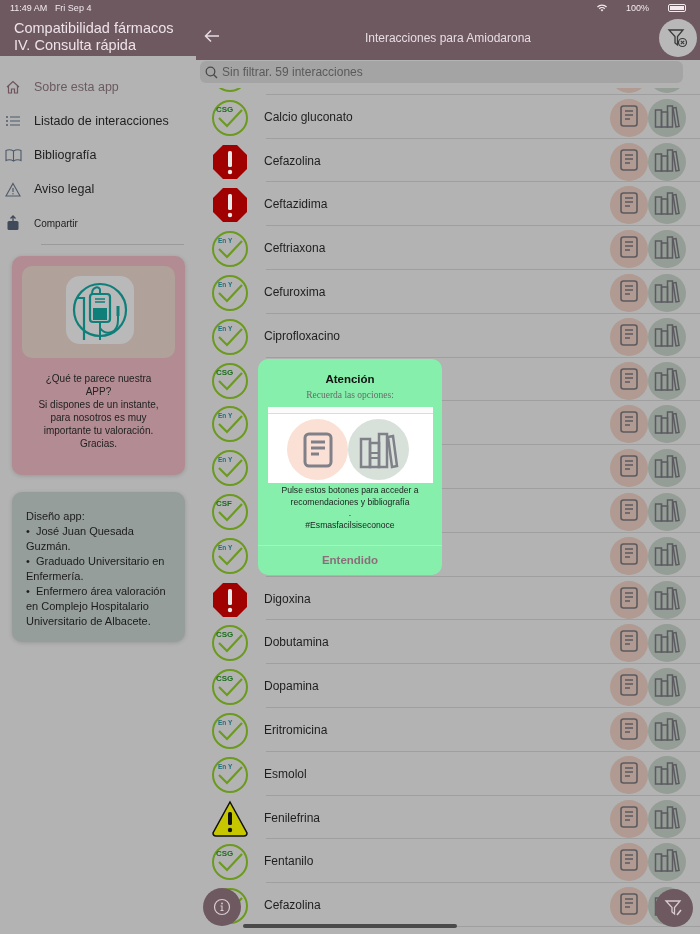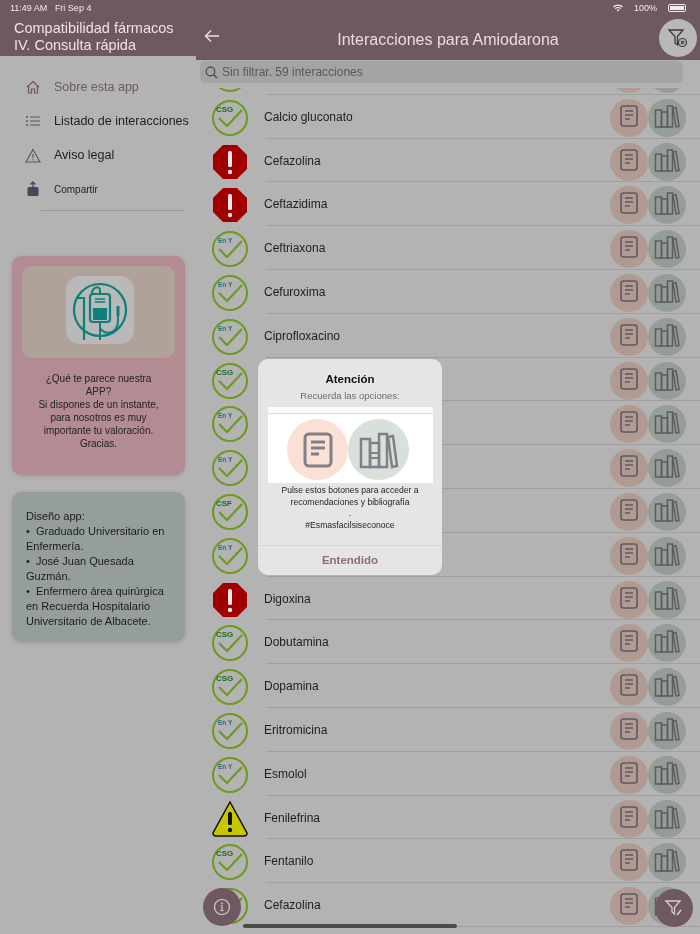--- a/index.html
+++ b/index.html
@@ -2,72 +2,72 @@
 <html><head>
 <meta charset="utf-8">
 <style>
   * { box-sizing: border-box; margin: 0; padding: 0; }
   html, body { width: 700px; height: 934px; overflow: hidden; }
   body { font-family: "Liberation Sans", sans-serif; background: #b3b3b3; position: relative; color: #1a1a1a; }
 
   
   .statusbar { position: absolute; top: 0; left: 0; width: 700px; height: 16px; background: #6f5961; z-index: 2; font-size: 9px; color: #f2eaee; }
   .statusbar .time { position: absolute; left: 10px; top: 3px; }
-  .statusbar .right { position: absolute; right: 14px; top: 3px; display: flex; align-items: center; gap: 11px; }
+  .statusbar .right { position: absolute; right: 14px; top: 3px; display: flex; align-items: center; gap: 19px; }
   .battery { width: 18px; height: 8px; border: 1px solid #f2eaee; border-radius: 2px; padding: 1px; }
   .battery div { width: 100%; height: 100%; background: #f2eaee; }
 
   
   .sidebar { position: absolute; top: 0; left: 0; width: 196px; height: 934px; background: #b3b3b3; z-index: 1; }
   .sidebar-header { height: 56px; background: #6f5961; padding: 20px 0 0 14px; color: #ede3e8; font-size: 14.5px; line-height: 17px; }
   .side-menu { margin-top: 14px; }
-  .side-item { display: flex; align-items: center; height: 34px; padding-left: 16px; cursor: pointer; margin-left: 8px; }
+  .side-item { display: flex; align-items: center; height: 34px; padding-left: 4px; cursor: pointer; }
   .side-item .ico { width: 18px; height: 18px; margin-right: 12px; display: flex; align-items: center; justify-content: center; }
   .side-item .lbl { font-size: 12.5px; color: #1e1e1e; }
   .side-item.first .lbl { color: #6b5a60; }
   .side-item.small .lbl { font-size: 10px; }
   .side-divider { margin: 4px 12px 0 41px; height: 1px; background: #9a9a9a; }
 
   .card-rate { position: absolute; left: 12px; top: 256px; width: 173px; height: 219px; background: #b38b93; border-radius: 10px; box-shadow: 0 1px 4px rgba(0,0,0,0.15); }
   .card-rate .inner { position: absolute; left: 10px; top: 10px; width: 153px; height: 92px; background: #b0a29a; border-radius: 10px; }
   .card-rate .appicon { position: absolute; left: 54px; top: 20px; width: 68px; height: 68px; background: #b9b9b9; border-radius: 14px; }
   .card-rate .text { position: absolute; top: 116px; left: 0; width: 100%; text-align: center; font-size: 10px; line-height: 13px; color: #222; padding: 0 10px; }
   .card-rate .text span { display: block; }
 
   .card-design { position: absolute; left: 12px; top: 492px; width: 173px; height: 150px; background: #959e9a; border-radius: 10px; box-shadow: 0 1px 4px rgba(0,0,0,0.15); padding: 17px 10px 8px 14px; font-size: 11px; line-height: 15px; color: #1c1c1c; }
   .card-design .bl { display: block; }
 
   
   .main { position: absolute; top: 0; left: 196px; width: 504px; height: 934px; }
   .navbar { position: absolute; top: 0; left: 0; width: 504px; height: 60px; background: #6f5961; }
   .back { position: absolute; left: 8px; top: 29px; width: 18px; height: 16px; cursor: pointer; }
-  .nav-title { position: absolute; left: 0; width: 504px; top: 31px; text-align: center; font-size: 16px; color: #e6dce1; }
+  .nav-title { position: absolute; left: 0; width: 504px; top: 31px; text-align: center; font-size: 12px; color: #e6dce1; }
   .filter-clear { position: absolute; right: 3px; top: 19px; width: 38px; height: 38px; border-radius: 50%; background: #b8b8b8; display: flex; align-items: center; justify-content: center; cursor: pointer; z-index: 3; }
 
   .searchbar { position: absolute; top: 61px; left: 4px; width: 483px; height: 22px; background: #a4a4a4; border-radius: 6px; display: flex; align-items: center; padding-left: 5px; }
   .searchbar input { border: none; background: transparent; font-family: "Liberation Sans", sans-serif; font-size: 12px; color: #555; outline: none; margin-left: 4px; width: 440px; }
   .searchbar input::placeholder { color: #5a5a5a; }
 
   .list { position: absolute; top: 88px; left: 0; width: 504px; height: 846px; overflow: hidden; }
   .rows { position: absolute; left: 0; top: -37px; width: 504px; }
   .row { position: relative; height: 43.8px; display: flex; align-items: center; }
   .row::after { content: ""; position: absolute; left: 70px; right: 0; bottom: 0; height: 1px; background: #9f9f9f; }
   .row .status { position: absolute; left: 15px; top: 4px; width: 38px; height: 38px; }
   .row .name { position: absolute; left: 68px; font-size: 12px; color: #1e1e1e; top: 15px; }
   .row .btn-rec { position: absolute; left: 414px; top: 4px; width: 38px; height: 38px; border-radius: 50%; background: #b09a91; display: flex; align-items: center; justify-content: center; cursor: pointer; }
   .row .btn-bib { position: absolute; left: 452px; top: 4px; width: 38px; height: 38px; border-radius: 50%; background: #959d97; display: flex; align-items: center; justify-content: center; cursor: pointer; }
 
   .fab-info { position: absolute; left: 203px; top: 888px; width: 38px; height: 38px; border-radius: 50%; background: #6f5961; display: flex; align-items: center; justify-content: center; z-index: 4; cursor: pointer; }
   .fab-filter { position: absolute; left: 655px; top: 889px; width: 38px; height: 38px; border-radius: 50%; background: #6f5961; display: flex; align-items: center; justify-content: center; z-index: 4; cursor: pointer; }
   .home-indicator { position: absolute; left: 243px; top: 924px; width: 214px; height: 4px; border-radius: 2px; background: #4a4a4a; z-index: 4; }
 
   
-  .modal { position: absolute; left: 258px; top: 359px; width: 184px; height: 216px; background: #e5e5e5; border-radius: 10px; z-index: 10; overflow: hidden; }
+  .modal { position: absolute; left: 258px; top: 359px; width: 184px; height: 216px; background: #86efac; border-radius: 10px; z-index: 10; overflow: hidden; }
   .modal .m-title { text-align: center; margin-top: 14px; font-size: 11.5px; font-weight: bold; color: #111; }
-  .modal .m-sub { text-align: center; margin-top: 5px; font-size: 9.5px; color: #6a6a6a; }
+  .modal .m-sub { text-align: center; margin-top: 5px; font-size: 9.5px; color: #6a6a6a; font-family: Liberation Serif, serif; }
   .modal .m-img { position: absolute; left: 10px; top: 48px; width: 165px; height: 76px; background: #ffffff; }
   .modal .m-img .bar { position: absolute; left: 0; top: 0; width: 100%; height: 7px; border-bottom: 1px solid #dcdcdc; background: #fbfbfb; }
   .modal .m-img .c1 { position: absolute; left: 19px; top: 12px; width: 61px; height: 61px; border-radius: 50%; background: #fbe0d5; display: flex; align-items: center; justify-content: center; }
   .modal .m-img .c2 { position: absolute; left: 80px; top: 12px; width: 61px; height: 61px; border-radius: 50%; background: #d7e1da; display: flex; align-items: center; justify-content: center; }
   .modal .m-body { position: absolute; top: 126px; width: 100%; text-align: center; font-size: 8.6px; line-height: 11.5px; color: #1e1e1e; }
   .modal .m-body span { display: block; }
   .modal .m-sep { position: absolute; top: 186px; left: 0; width: 100%; height: 1px; background: #d6d6d6; }
   .modal .m-btn { position: absolute; top: 187px; left: 0; width: 100%; height: 29px; text-align: center; line-height: 29px; font-size: 11.5px; font-weight: bold; color: #8c6e7a; cursor: pointer; }
 </style>
 </head>
@@ -103,20 +103,28 @@
     <div class="side-item">
       <span class="ico">
         <svg width="16" height="14" viewBox="0 0 16 14">
             <circle cx="2" cy="3" r="1" fill="#4f5a6a"></circle>
             <circle cx="2" cy="7" r="1" fill="#4f5a6a"></circle>
             <circle cx="2" cy="11" r="1" fill="#4f5a6a"></circle>
             <path d="M5 3 H15 M5 7 H15 M5 11 H15" stroke="#4f5a6a" stroke-width="1.2"></path>
           </svg>
       </span>
       <span class="lbl">Listado de interacciones</span>
+    </div>
+    <div class="side-item">
+      <span class="ico">
+        <svg width="17" height="14" viewBox="0 0 17 14">
+            <path d="M8.5 3 C6 1.5 3 1.5 1 2.5 V12.5 C3 11.5 6 11.5 8.5 13 C11 11.5 14 11.5 16 12.5 V2.5 C14 1.5 11 1.5 8.5 3 Z M8.5 3 V13" fill="none" stroke="#4f5a6a" stroke-width="1.1"></path>
+          </svg>
+      </span>
+      <span class="lbl">Bibliografía</span>
     </div>
     <div class="side-item">
       <span class="ico">
         <svg width="16" height="15" viewBox="0 0 16 15">
             <path d="M8 1.5 L15 14 H1 Z" fill="none" stroke="#4f5a6a" stroke-width="1.1"></path>
             <path d="M8 6 V10" stroke="#4f5a6a" stroke-width="1.2"></path>
             <circle cx="8" cy="11.8" r="0.7" fill="#4f5a6a"></circle>
           </svg>
       </span>
       <span class="lbl">Aviso legal</span>
@@ -152,23 +160,23 @@
       <span>APP?</span>
       <span>Si dispones de un instante,</span>
       <span>para nosotros es muy</span>
       <span>importante tu valoración.</span>
       <span>Gracias.</span>
     </div>
   </div>
 
   <div class="card-design">
     <span class="bl">Diseño app:</span>
+    <span class="bl">•&nbsp;&nbsp;<span>José Juan Quesada Guzmán.</span></span>
     <span class="bl">•&nbsp;&nbsp;<span>Graduado Universitario en Enfermería.</span></span>
-    <span class="bl">•&nbsp;&nbsp;<span>José Juan Quesada Guzmán.</span></span>
-    <span class="bl">•&nbsp;&nbsp;<span>Enfermero área quirúrgica en Recuerda Hospitalario Universitario de Albacete.</span></span>
+    <span class="bl">•&nbsp;&nbsp;<span>Enfermero área valoración en Complejo Hospitalario Universitario de Albacete.</span></span>
   </div>
 </div>
 
 <div class="main">
   <div class="navbar">
     <span class="back">
       <svg width="16" height="14" viewBox="0 0 16 14">
           <path d="M15 7 H2 M7 1.5 L1.5 7 L7 12.5" fill="none" stroke="#e6dce1" stroke-width="1.5"></path>
         </svg>
     </span>

